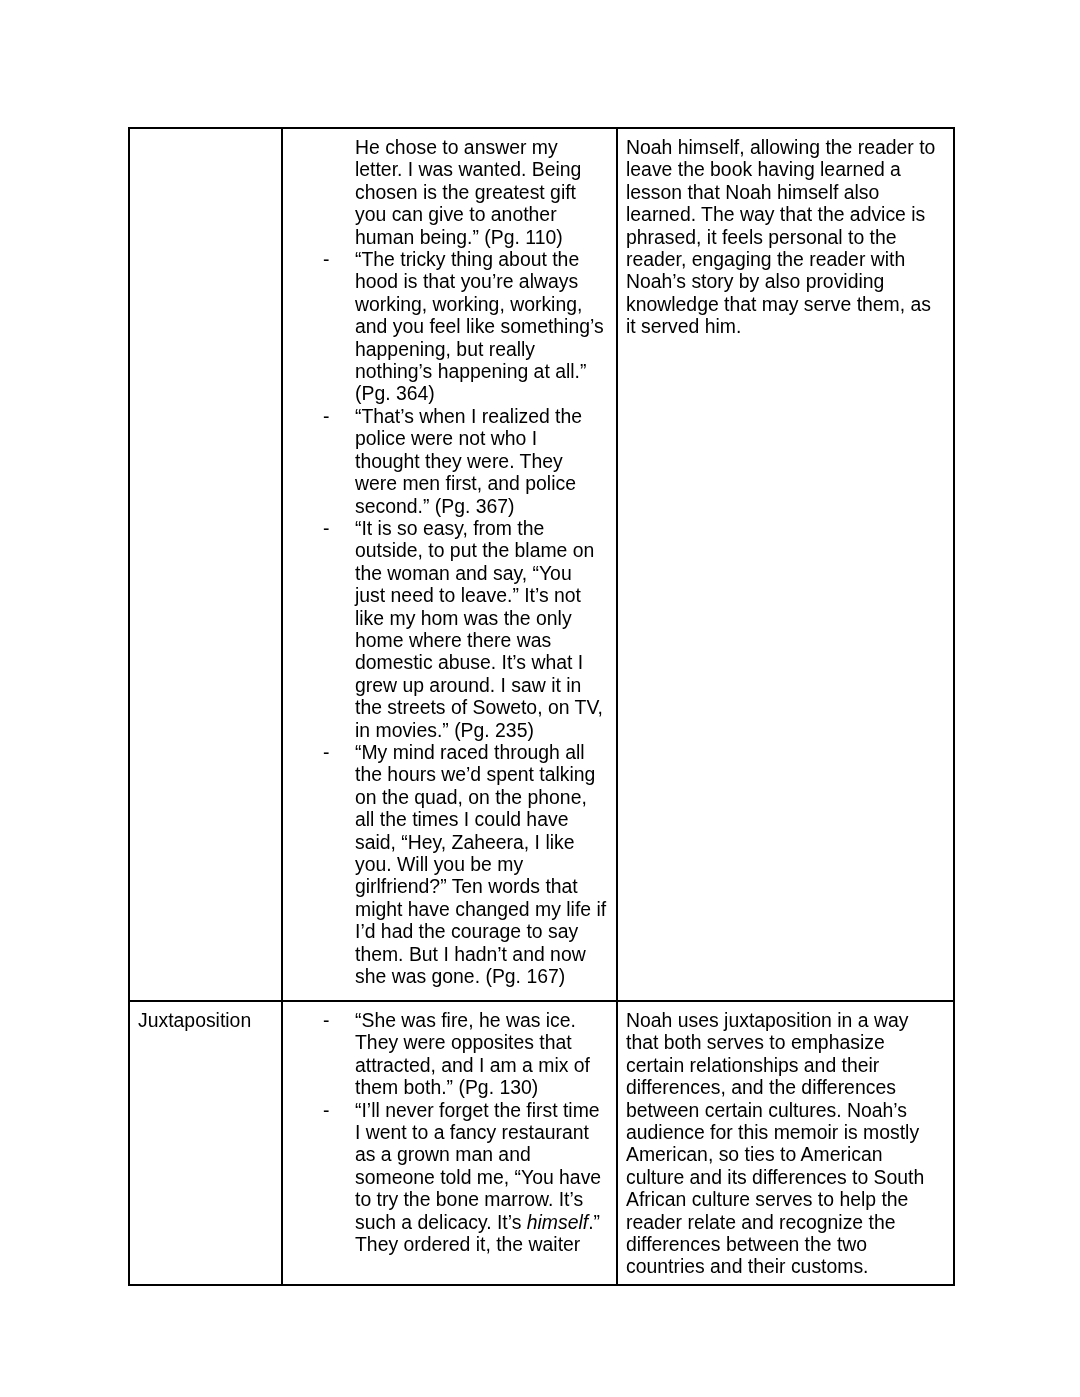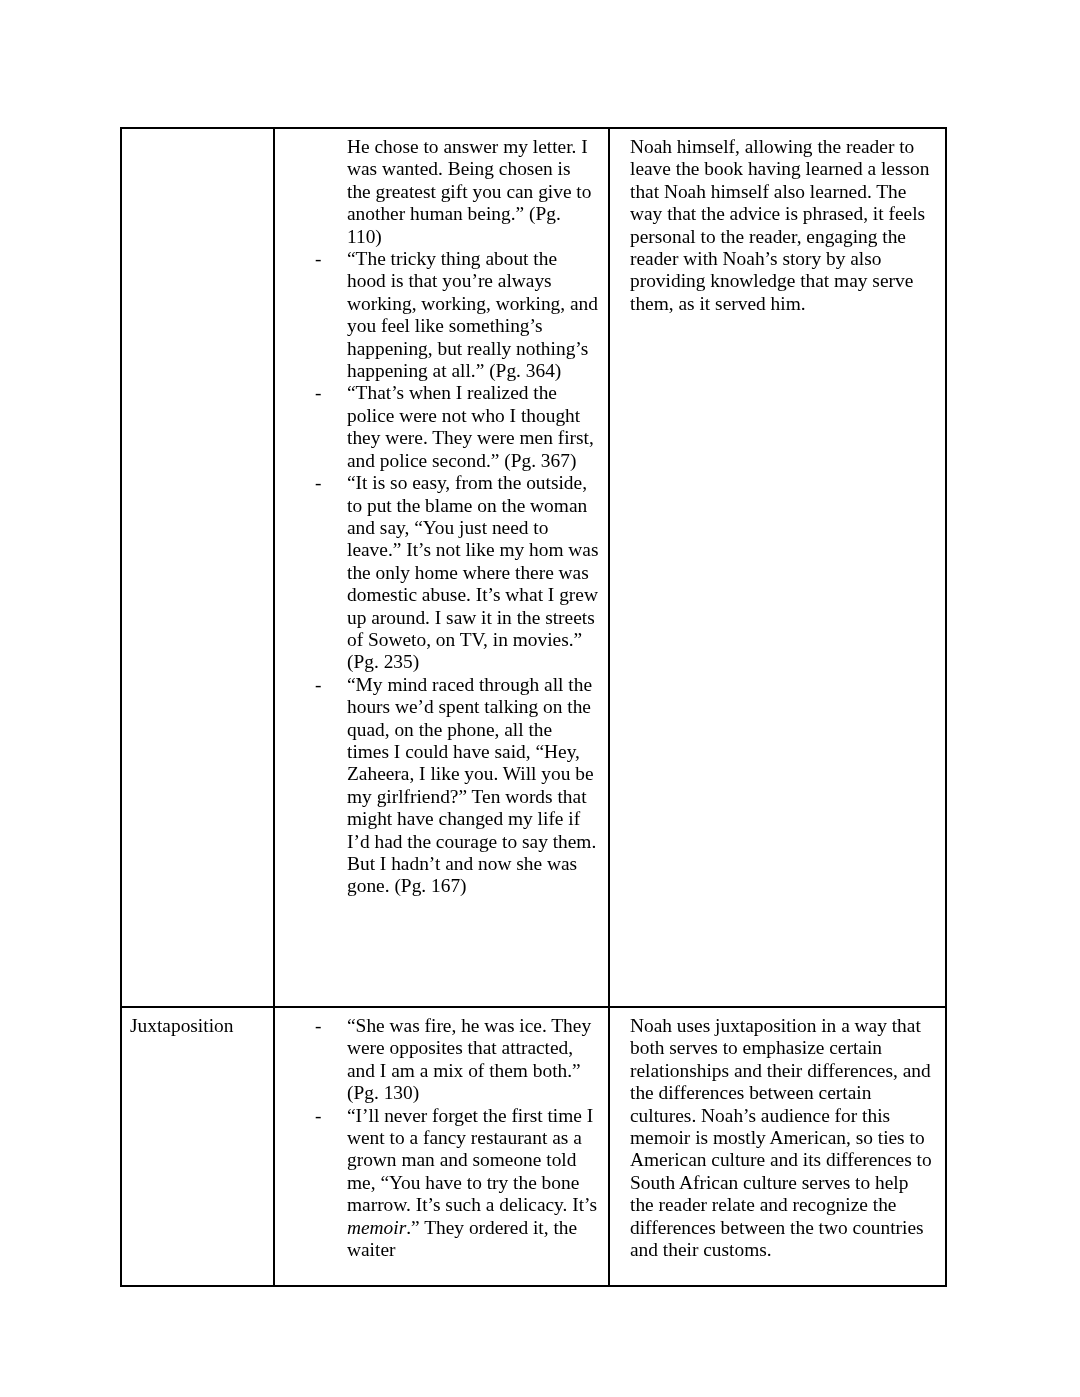--- a/index.html
+++ b/index.html
@@ -15,44 +15,43 @@
     color: #000000;
     overflow: hidden;
   }
   .doc-page {
     position: absolute;
     inset: 0;
     background: #ffffff;
   }
   table.analysis-table {
     position: absolute;
-    left: 120px;
+    left: 128px;
     top: 127px;
     width: 825px;
     border-collapse: collapse;
     table-layout: fixed;
-    font-family: Liberation Serif, serif;
   }
   table.analysis-table td {
     border: 2px solid #000000;
     vertical-align: top;
     font-size: 19.4px;
     line-height: 22.4px;
     letter-spacing: 0;
     word-spacing: 0;
   }
   td.term-cell {
-    padding: 7px 8px 12px 8px;
+    padding: 7px 8px 6px 8px;
     margin-left: 28px;
   }
   td.quotes-cell {
     padding: 7px 9px 6px 8px;
   }
   td.analysis-cell {
-    padding: 7px 9px 6px 20px;
+    padding: 7px 9px 6px 8px;
   }
   tr.row-0 td { height: 858px; }
   tr.row-1 td { height: 258px; }
   .quote-item {
     position: relative;
     padding-left: 64px;
   }
   .dash {
     position: absolute;
     left: 32px;
@@ -84,20 +83,20 @@
               <div class="quote-item"><span class="dash">-</span><span class="quote-text">“My mind raced through all the hours we’d spent talking on the quad, on the phone, all the times I could have said, “Hey, Zaheera, I like you. Will you be my girlfriend?” Ten words that might have changed my life if I’d had the courage to say them. But I hadn’t and now she was gone. (Pg. 167)</span></div>
             </div>
         </td>
         <td class="analysis-cell">Noah himself, allowing the reader to leave the book having learned a lesson that Noah himself also learned. The way that the advice is phrased, it feels personal to the reader, engaging the reader with Noah’s story by also providing knowledge that may serve them, as it served him.</td>
       </tr>
       <tr class="row-1">
         <td class="term-cell">Juxtaposition</td>
         <td class="quotes-cell">
           <div class="quotes-list">
               <div class="quote-item"><span class="dash">-</span><span class="quote-text">“She was fire, he was ice. They were opposites that attracted, and I am a mix of them both.” (Pg. 130)</span></div>
-              <div class="quote-item"><span class="dash">-</span><span class="quote-text">“I’ll never forget the first time I went to a fancy restaurant as a grown man and someone told me, “You have to try the bone marrow. It’s such a delicacy. It’s <em>memoir</em>.” They ordered it, the waiter</span></div>
+              <div class="quote-item"><span class="dash">-</span><span class="quote-text">“I’ll never forget the first time I went to a fancy restaurant as a grown man and someone told me, “You have to try the bone marrow. It’s such a delicacy. It’s <em>himself</em>.” They ordered it, the waiter</span></div>
             </div>
         </td>
         <td class="analysis-cell">Noah uses juxtaposition in a way that both serves to emphasize certain relationships and their differences, and the differences between certain cultures. Noah’s audience for this memoir is mostly American, so ties to American culture and its differences to South African culture serves to help the reader relate and recognize the differences between the two countries and their customs.</td>
       </tr>
     </tbody>
   </table>
 </div>
 
 </body></html>

